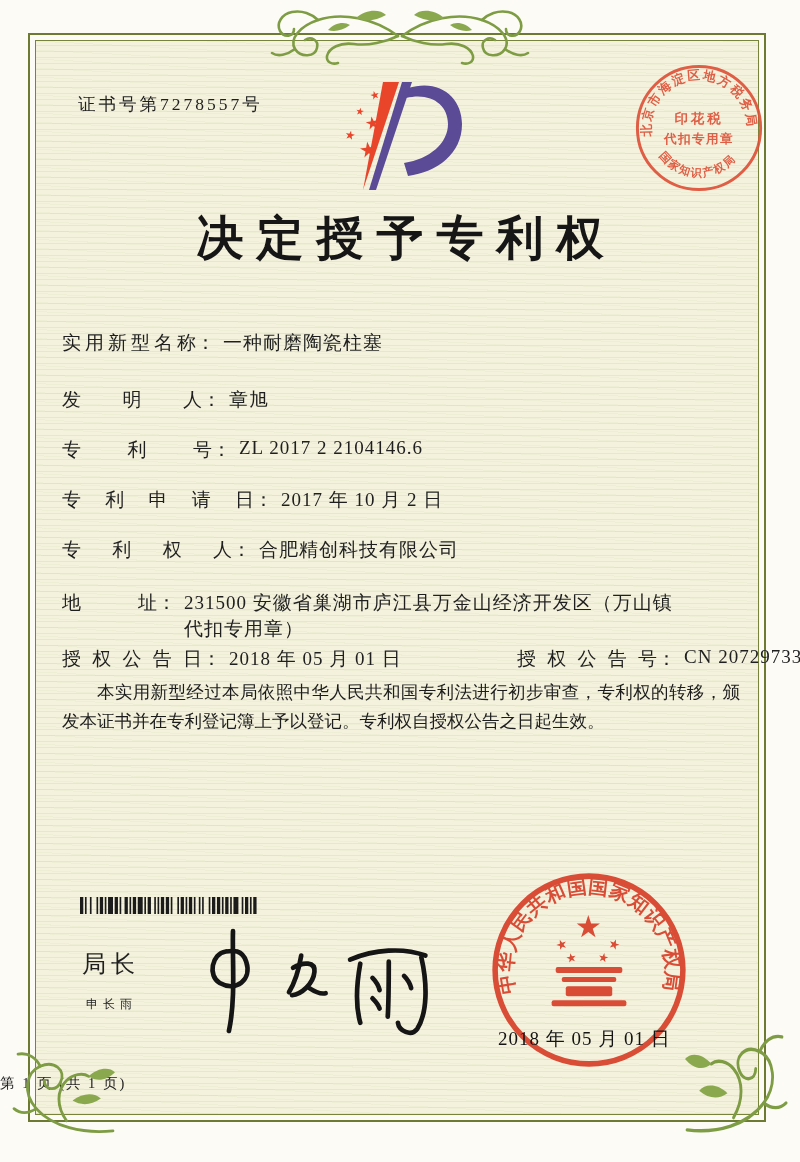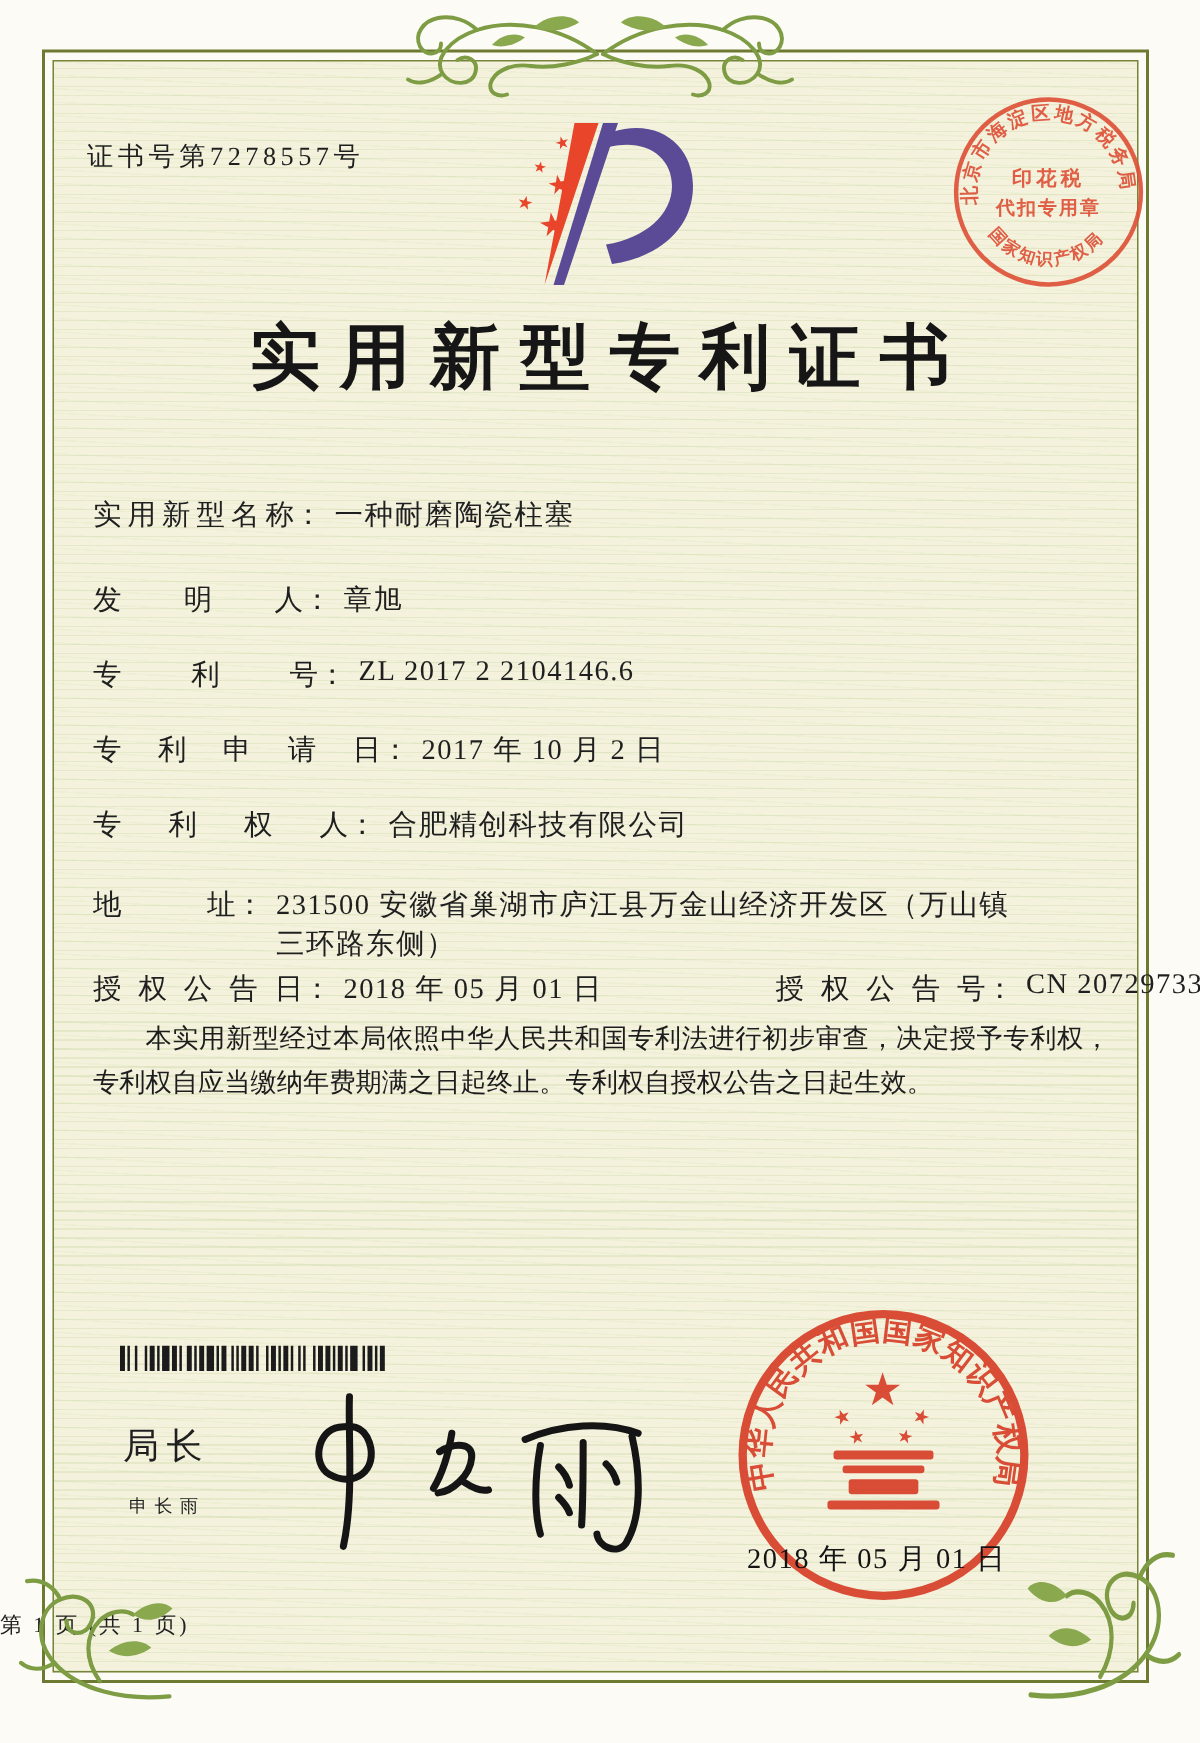--- a/index.html
+++ b/index.html
@@ -6,21 +6,21 @@
   .page{position:relative;width:800px;height:1162px;background:#fcfbf5;overflow:hidden;
         font-family:"Liberation Serif","DejaVu Serif",serif;color:#1f1f1f;}
   .border-outer{position:absolute;left:28px;top:33px;right:34px;bottom:40px;
         border:2.5px solid #6e7a31;}
   .border-inner{position:absolute;left:5px;top:5px;right:5px;bottom:5px;
         border:1px solid #77843a;
         background:
           repeating-linear-gradient(0deg, rgba(168,196,120,0.20) 0px, rgba(168,196,120,0.20) 1px, transparent 1px, transparent 6px),
           repeating-linear-gradient(3deg, rgba(190,210,150,0.12) 0px, rgba(190,210,150,0.12) 1px, transparent 1px, transparent 9px),
           #f4f2dd;}
-  .cert-no{position:absolute;left:58px;top:92px;font-size:17.5px;letter-spacing:3px;}
+  .cert-no{position:absolute;left:78px;top:92px;font-size:17.5px;letter-spacing:3px;}
   .logo{position:absolute;left:338px;top:74px;}
   .title{position:absolute;left:0;top:207px;width:100%;text-align:center;
          font-size:47px;font-weight:700;letter-spacing:13px;text-indent:13px;color:#161616;}
   .row{position:absolute;left:62px;font-size:19px;white-space:nowrap;}
   .flabel{display:inline-flex;justify-content:space-between;vertical-align:top;}
   .fcolon{display:inline-block;vertical-align:top;}
   .fvalue{display:inline-block;margin-left:8px;vertical-align:top;letter-spacing:1px;}
   .addr-wrap{display:inline-block;margin-left:8px;vertical-align:top;white-space:normal;width:520px;letter-spacing:1px;}
   .grant-right{position:absolute;left:455px;top:0;white-space:nowrap;}
   .paras{position:absolute;left:62px;top:678px;width:678px;}
@@ -103,21 +103,21 @@
     <text font-size="13.5" fill="#dd4f35" letter-spacing="2.2" font-weight="bold">
       <textPath href="#taxArcTop">北京市海淀区地方税务局</textPath>
     </text>
     <text font-size="12" fill="#dd4f35" letter-spacing="1.6" font-weight="bold">
       <textPath href="#taxArcBot">国家知识产权局</textPath>
     </text>
     <text x="75" y="70" text-anchor="middle" font-size="14.5" letter-spacing="3" fill="#dd4f35" font-weight="bold">印花税</text>
     <text x="75" y="91" text-anchor="middle" font-size="13.5" letter-spacing="1.5" fill="#dd4f35" font-weight="bold">代扣专用章</text>
   </svg>
 
-  <div class="title">实用新型专利证书</div>
+  <div class="title">决定授予专利权</div>
 
   <div class="row" style="top:330px">
     <span class="flabel" style="width:134px">
         <span>实</span>
         <span>用</span>
         <span>新</span>
         <span>型</span>
         <span>名</span>
         <span>称</span>
       </span><span class="fcolon">：</span><span class="fvalue">一种耐磨陶瓷柱塞</span>
@@ -150,21 +150,21 @@
         <span>专</span>
         <span>利</span>
         <span>权</span>
         <span>人</span>
       </span><span class="fcolon">：</span><span class="fvalue">合肥精创科技有限公司</span>
   </div>
   <div class="row" style="top:590px">
     <span class="flabel" style="width:95px">
         <span>地</span>
         <span>址</span>
-      </span><span class="fcolon">：</span><span class="addr-wrap"><span>231500 安徽省巢湖市庐江县万金山经济开发区（万山镇</span><br><span>三环路东侧）</span></span>
+      </span><span class="fcolon">：</span><span class="addr-wrap"><span>231500 安徽省巢湖市庐江县万金山经济开发区（万山镇</span><br><span>代扣专用章）</span></span>
   </div>
   <div class="row" style="top:646px;right:60px">
     <span class="flabel" style="width:140px">
         <span>授</span>
         <span>权</span>
         <span>公</span>
         <span>告</span>
         <span>日</span>
       </span><span class="fcolon">：</span><span class="fvalue">2018 年 05 月 01 日</span>
     <span class="grant-right">
@@ -172,21 +172,21 @@
           <span>授</span>
           <span>权</span>
           <span>公</span>
           <span>告</span>
           <span>号</span>
         </span><span class="fcolon">：</span><span class="fvalue">CN 207297330 U</span>
     </span>
   </div>
 
   <div class="paras">
-    <p>本实用新型经过本局依照中华人民共和国专利法进行初步审查，决定授予专利权，专利权自应当缴纳年费期满之日起终止。专利权自授权公告之日起生效。</p>
+    <p>本实用新型经过本局依照中华人民共和国专利法进行初步审查，专利权的转移，颁发本证书并在专利登记簿上予以登记。专利权自授权公告之日起生效。</p>
   </div>
 
   <svg class="barcode" id="barcode" width="226" height="17">
       <rect x="0" y="0" width="3.3" height="17" fill="#1b1b1b"></rect>
       <rect x="4.949999999999999" y="0" width="1.65" height="17" fill="#1b1b1b"></rect>
       <rect x="9.899999999999999" y="0" width="1.65" height="17" fill="#1b1b1b"></rect>
       <rect x="16.5" y="0" width="1.65" height="17" fill="#1b1b1b"></rect>
       <rect x="19.799999999999997" y="0" width="3.3" height="17" fill="#1b1b1b"></rect>
       <rect x="24.749999999999996" y="0" width="1.65" height="17" fill="#1b1b1b"></rect>
       <rect x="28.049999999999994" y="0" width="4.949999999999999" height="17" fill="#1b1b1b"></rect>

